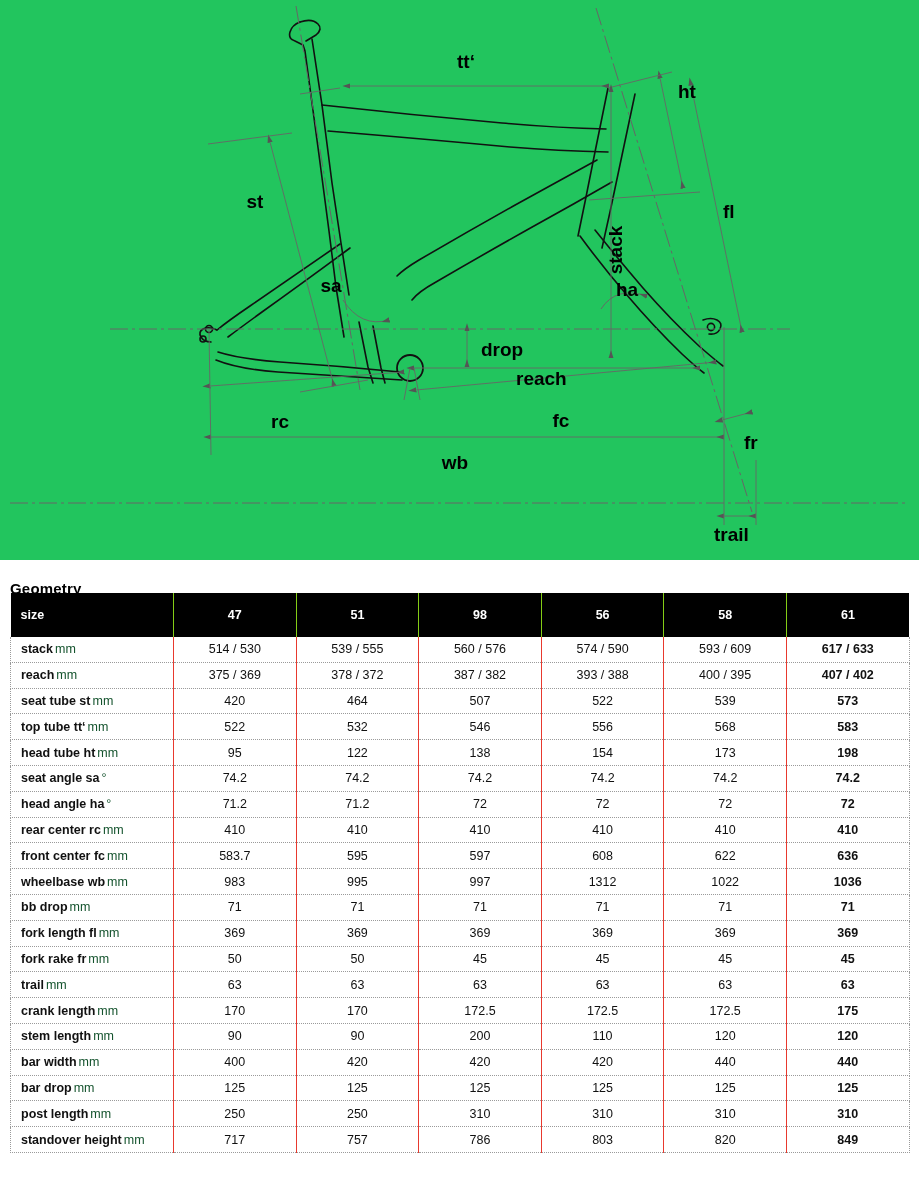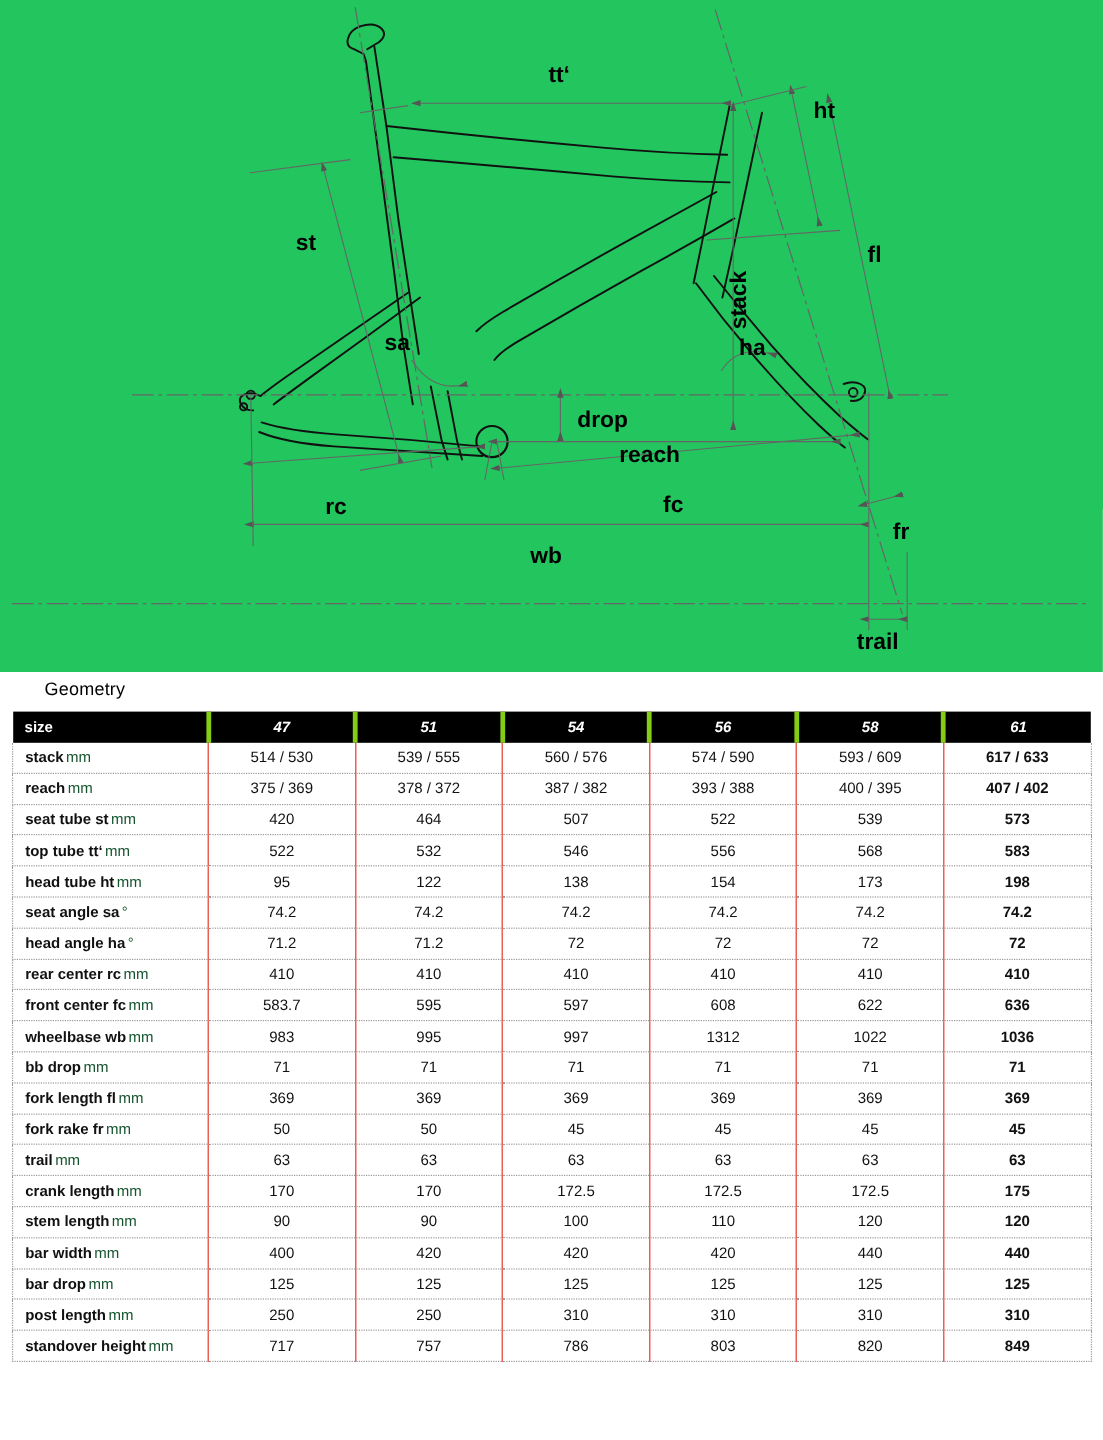--- a/index.html
+++ b/index.html
@@ -39,25 +39,24 @@
     font-family: "Liberation Sans", sans-serif;
     font-weight: bold;
     font-size: 19px;
     fill: #000;
   }
 
   
   #geometry-title {
     position: absolute;
     left: 10px;
-    top: 566px;
+    top: 580px;
     font-size: 15px;
-    font-weight: normal;
+    font-weight: bold;
     letter-spacing: 0.2px;
-    margin-left: 27px;
   }
 
   
   #geo-table-wrap {
     position: absolute;
     left: 10px;
     top: 593px;
     width: 899px;
   }
   table.geo {
@@ -67,32 +66,31 @@
     font-size: 12.5px;
   }
   table.geo col.c-label { width: 163px; }
   table.geo col.c-val   { width: 122.6px; }
 
   table.geo thead th {
     background: #000;
     color: #fff;
     font-weight: bold;
     font-size: 12.5px;
-    height: 26px;
+    height: 44px;
     padding: 0 8px;
     text-align: center;
     border: none;
   }
   table.geo thead th.lbl {
     text-align: left;
     padding-left: 10px;
   }
   table.geo thead th.sep {
-    border-left: 4px solid #84cc16;
-    font-style: italic;
+    border-left: 1px solid #84cc16;
   }
 
   table.geo tbody td {
     height: 24.8px;
     padding: 0 8px;
     text-align: center;
     border-bottom: 1px dotted #9a9a9a;
     border-top: none;
     color: #111;
     font-size: 12.5px;
@@ -245,21 +243,21 @@
         <col class="c-val">
       <col class="c-val">
         <col class="c-val">
         <col class="c-val">
     </colgroup>
     <thead>
       <tr id="hdr-row">
           <th class="lbl">size</th>
           <th class="sep">47</th>
           <th class="sep">51</th>
-          <th class="sep">54</th>
+          <th class="sep">98</th>
           <th class="sep">56</th>
           <th class="sep">58</th>
           <th class="sep">61</th>
         </tr>
     </thead>
     <tbody id="body-rows">
         <tr>
           <td class="lbl"><span class="rowname">stack</span><span class="rowunit">mm</span></td>
           <td class="sep">514 / 530</td>
           <td class="sep">539 / 555</td>
@@ -391,21 +389,21 @@
           <td class="sep">170</td>
           <td class="sep">172.5</td>
           <td class="sep">172.5</td>
           <td class="sep">172.5</td>
           <td class="sep last">175</td>
         </tr>
         <tr>
           <td class="lbl"><span class="rowname">stem length</span><span class="rowunit">mm</span></td>
           <td class="sep">90</td>
           <td class="sep">90</td>
-          <td class="sep">100</td>
+          <td class="sep">200</td>
           <td class="sep">110</td>
           <td class="sep">120</td>
           <td class="sep last">120</td>
         </tr>
         <tr>
           <td class="lbl"><span class="rowname">bar width</span><span class="rowunit">mm</span></td>
           <td class="sep">400</td>
           <td class="sep">420</td>
           <td class="sep">420</td>
           <td class="sep">420</td>

